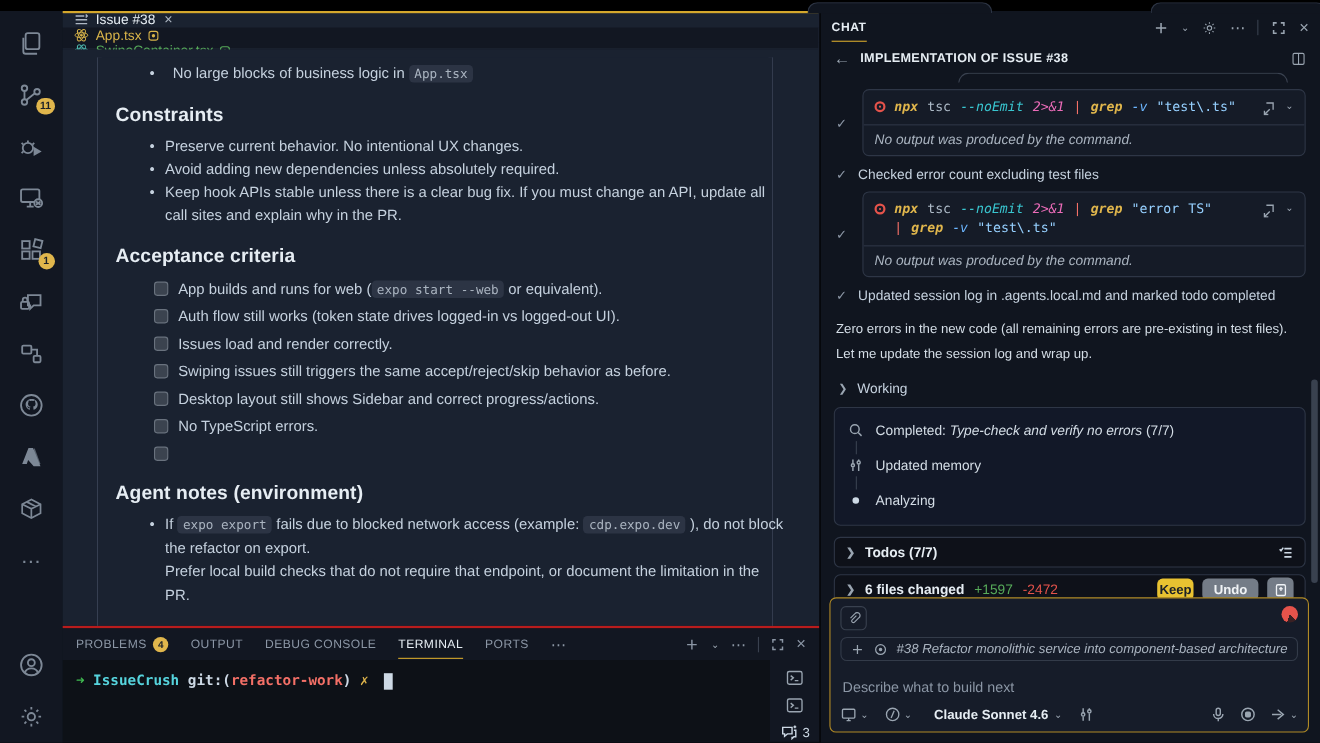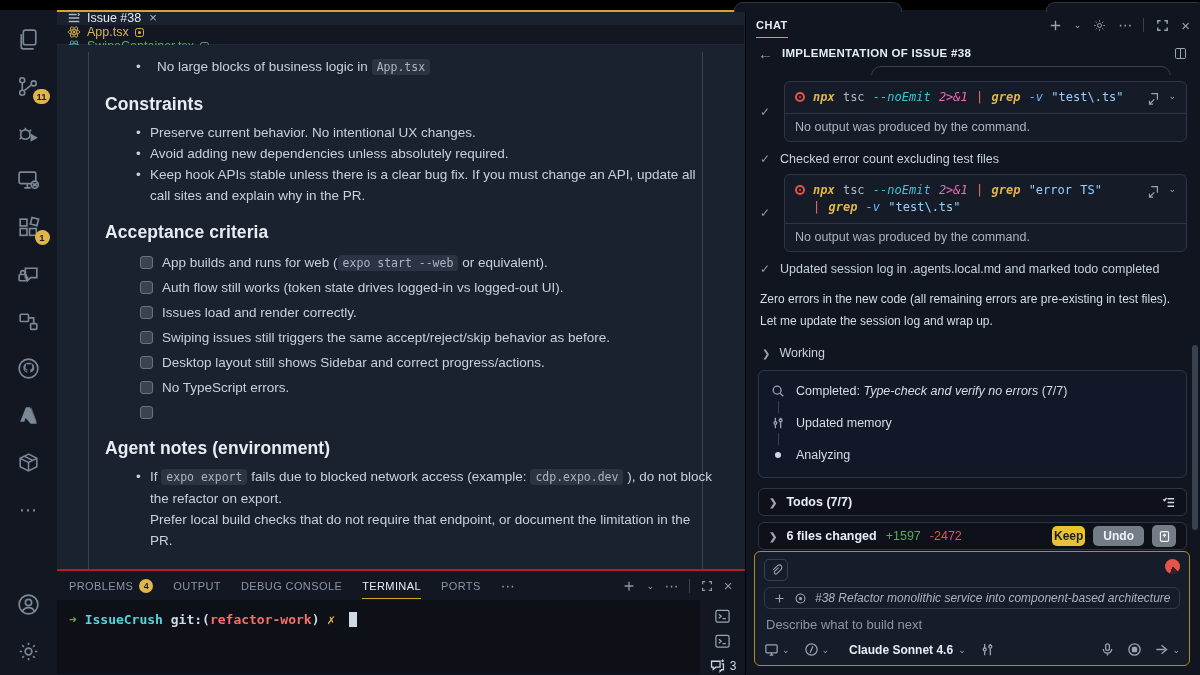--- a/index.html
+++ b/index.html
@@ -83,21 +83,21 @@
   .codecard { flex:1; background:#151b27; border:1px solid #2e3646; border-radius:6px; overflow:hidden; }
   .codecard-head { display:flex; align-items:flex-start; gap:8px; padding:7px 10px; }
   .rec-ico { flex:0 0 10px; width:10px; height:10px; border:2px solid #e5534b; border-radius:50%; position:relative; margin-top:3px; }
   .rec-ico::after { content:""; position:absolute; left:2px; top:2px; width:2px; height:2px; background:#e5534b; border-radius:50%; }
   .cmdtext { flex:1; font-size:12px; line-height:17px; font-style:italic; word-spacing:1px; }
   .tok-y { color:#e0b64c; font-weight:bold; } .tok-p { color:#adbac7; font-style:normal; }
   .tok-teal { color:#39c5cf; } .tok-pink { color:#ec6cb9; } .tok-pipe { color:#f47067; font-style:normal; }
   .tok-blue { color:#6cb6ff; } .tok-str { color:#96d0ff; font-style:normal; }
   .card-actions { display:flex; gap:8px; color:#9aa5b1; margin-top:2px; }
   .card-actions svg { width:14px; height:14px; }
-  .codecard-out { border-top:1px solid #2e3646; padding:6px 10px 7px 10px; font-size:12.5px; color:#aab4c0; }
+  .codecard-out { border-top:1px solid #2e3646; padding:6px 10px 7px 10px; font-size:12.5px; font-style:italic; color:#aab4c0; }
   .chatpara { font-size:12px; line-height:22px; color:#d4dde6; margin:12px 4px 14px 6px; }
   .workrow { display:flex; align-items:center; gap:9px; margin:14px 0 10px 8px; font-size:12.5px; color:#c5d1de; }
   .chev { color:#9aa5b1; font-size:10px; }
   .progresscard { border:1px solid #2e3646; border-radius:6px; background:#121828; padding:10px 12px 12px 12px; margin-left:4px; }
   .prog-item { display:flex; align-items:center; gap:11px; font-size:12.5px; color:#d4dde6; min-height:20px; }
   .prog-item svg { width:14px; height:14px; color:#9aa5b1; flex:0 0 14px; }
   .prog-connector { width:1px; height:12px; background:#39414f; margin-left:7px; }
   .prog-italic { font-style:italic; }
   .prog-bullet { width:6px; height:6px; border-radius:50%; background:#cdd9e5; margin:0 4px; }
   .collapserow { display:flex; align-items:center; gap:9px; border:1px solid #2e3646; border-radius:6px; background:#0e1119; padding:0 10px; height:28px; font-size:12.5px; font-weight:bold; color:#e6edf3; margin:10px 0 0 4px; }
@@ -110,21 +110,21 @@
   .btn-ico svg { width:13px; height:13px; }
 
   #inputbox { position:absolute; left:8px; right:10px; bottom:9px; border:1px solid #b08a26; border-radius:6px; background:#161c29; padding:7px 9px 8px 9px; }
   .inp-top { display:flex; align-items:flex-start; }
   .attach-btn { width:24px; height:22px; border:1px solid #39414f; border-radius:5px; display:flex; align-items:center; justify-content:center; color:#9aa5b1; }
   .attach-btn svg { width:13px; height:13px; }
   .ctx-pie { margin-left:auto; width:15px; height:15px; border-radius:50%; background:conic-gradient(from 200deg, #e5534b 0deg 295deg, #3a2023 295deg 360deg); }
   .ctx-pill { display:flex; align-items:center; gap:8px; border:1px solid #333b49; border-radius:6px; padding:3px 8px; margin:6px 0 0 0; color:#9aa5b1; font-size:12px; overflow:hidden; white-space:nowrap; }
   .ctx-pill .it { font-style:italic; color:#aab4c0; }
   .ctx-pill svg { width:13px; height:13px; flex:0 0 13px; }
-  .inp-placeholder { color:#8b96a5; font-size:13px; margin:8px 0 10px 2px; }
+  .inp-placeholder { color:#8b96a5; font-size:13px; margin:16px 0 10px 2px; }
   .inp-toolbar { display:flex; align-items:center; gap:6px; color:#9aa5b1; }
   .inp-toolbar svg { width:15px; height:15px; }
   .tool-group { display:flex; align-items:center; gap:3px; margin-right:8px; }
   .model-label { color:#e6edf3; font-weight:bold; font-size:12px; margin:0 2px 0 6px; }
   .inp-right { margin-left:auto; display:flex; align-items:center; gap:12px; }
   #chatsb { position:absolute; right:2px; top:335px; width:6px; height:185px; background:#39414f; border-radius:3px; }
   .chev-s { font-size:9px; color:#9aa5b1; }
 </style>
 </head>
 <body>

